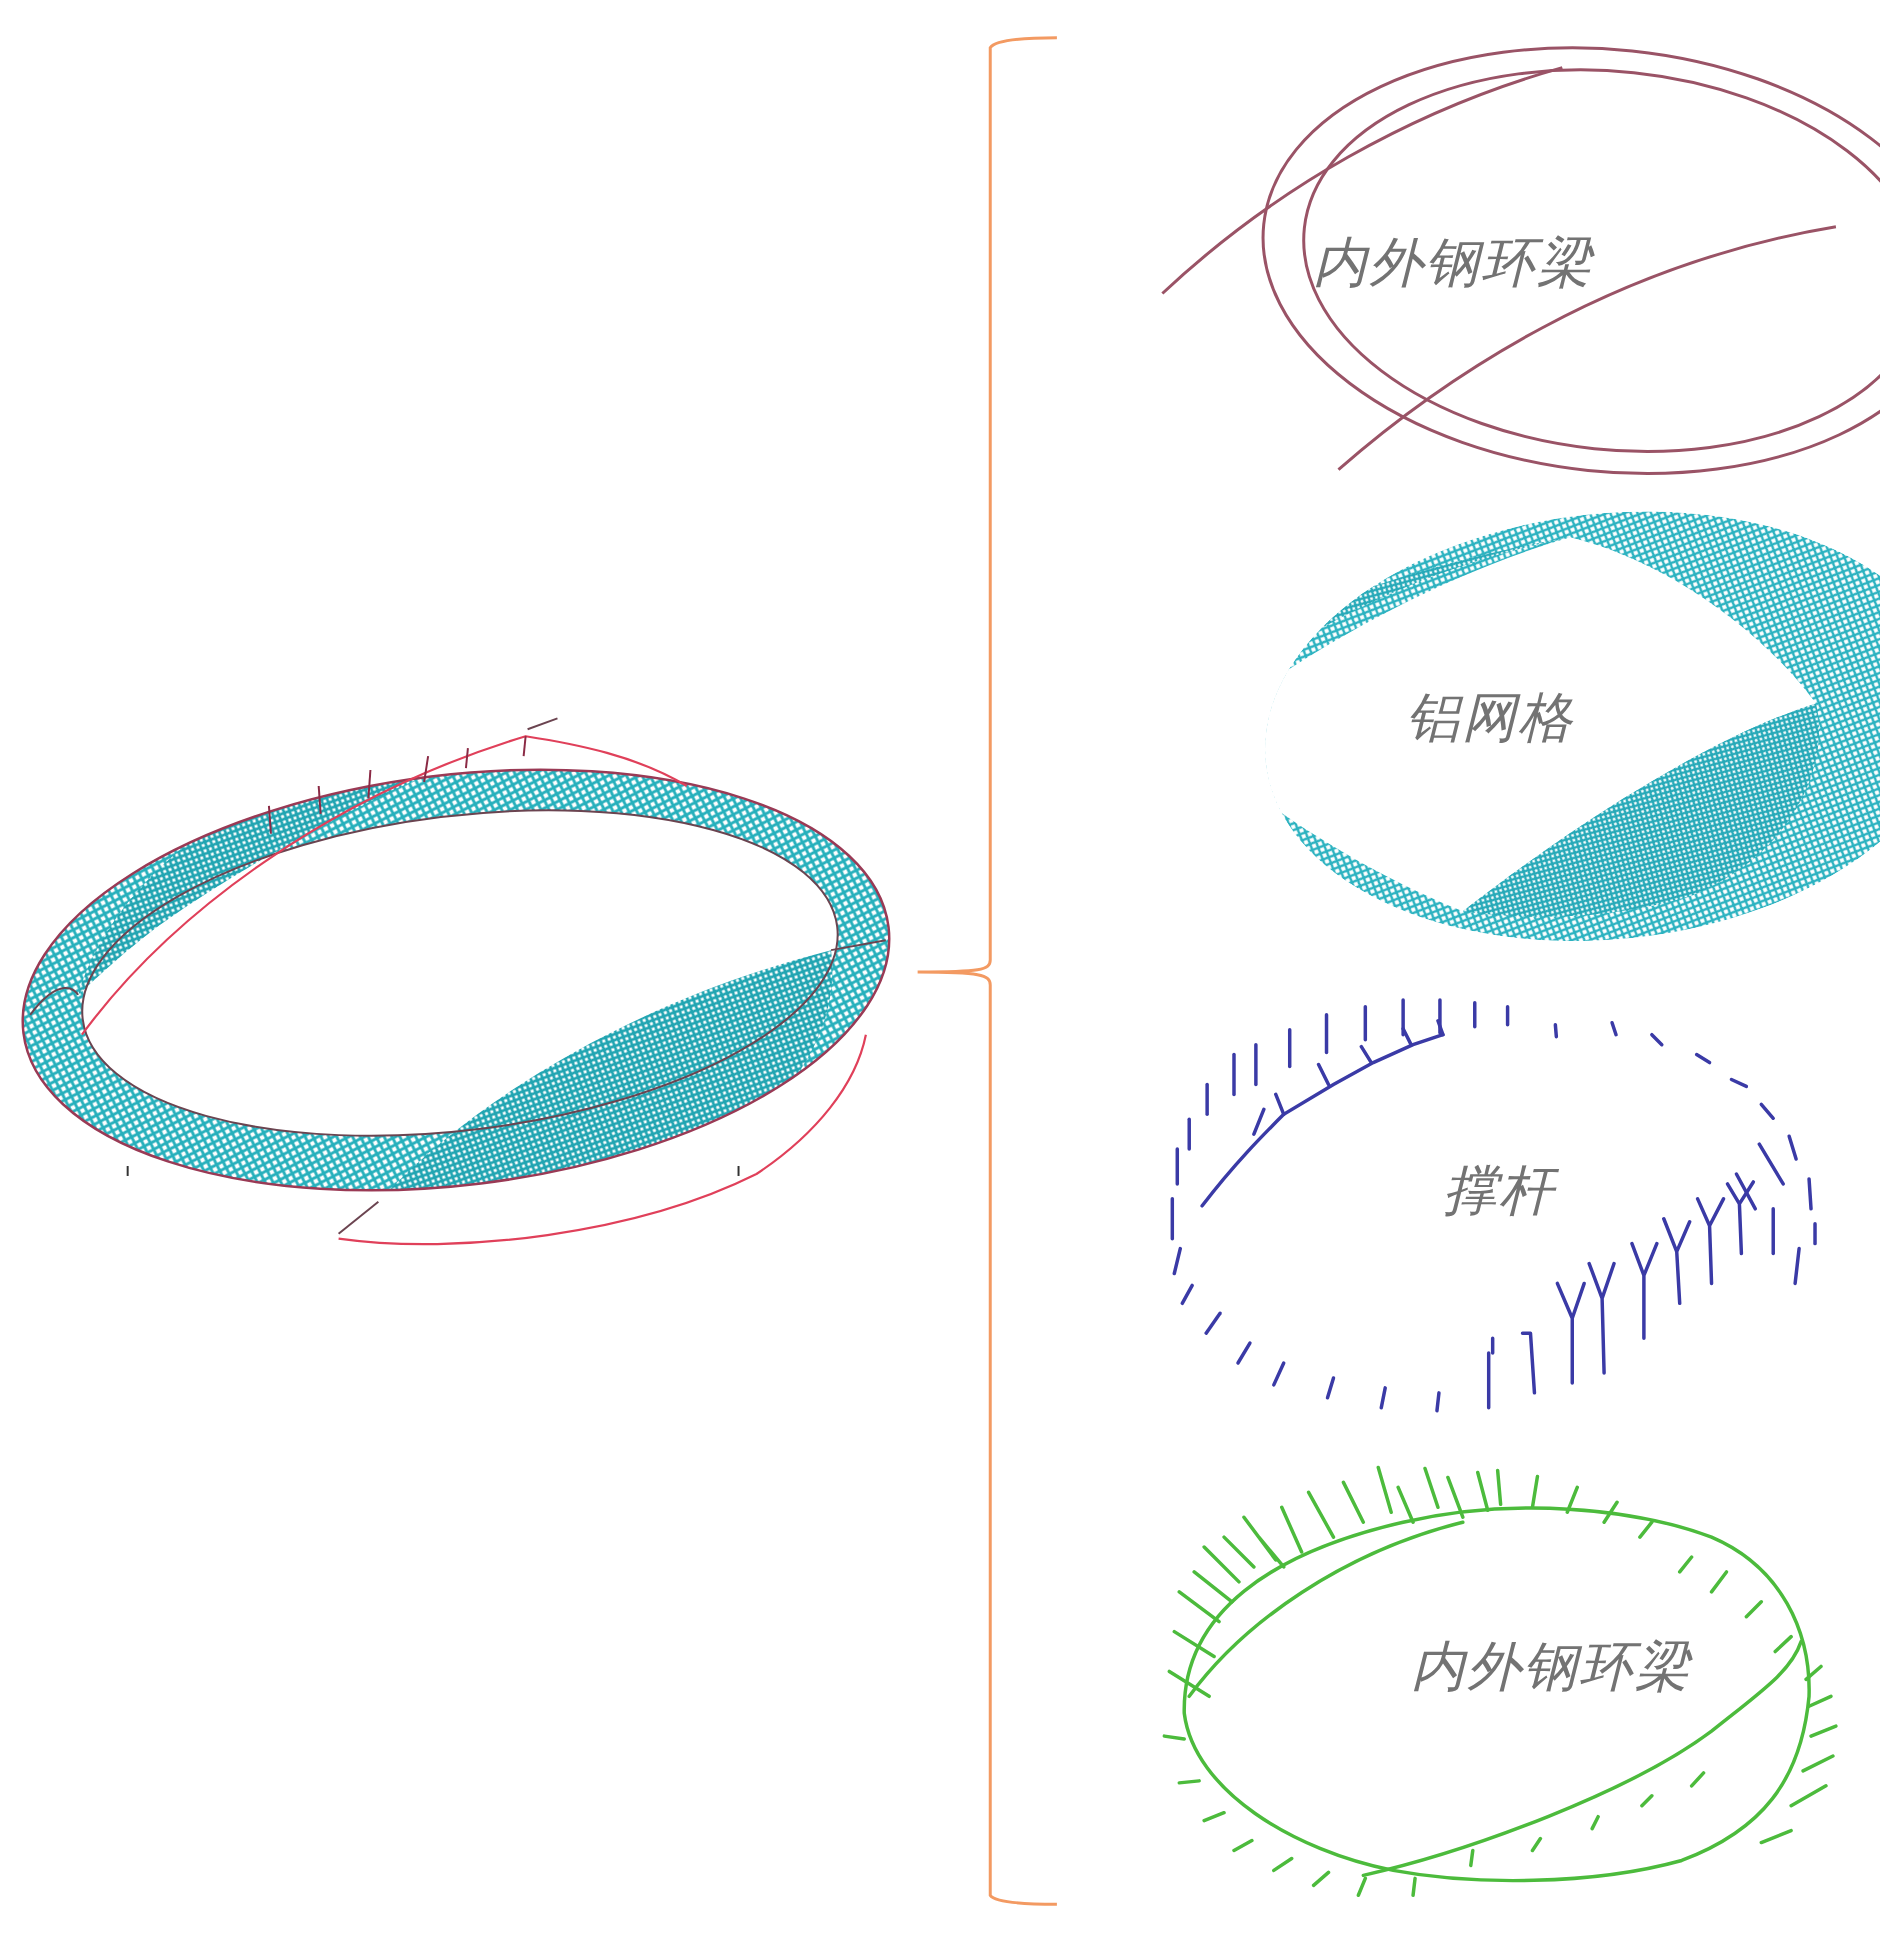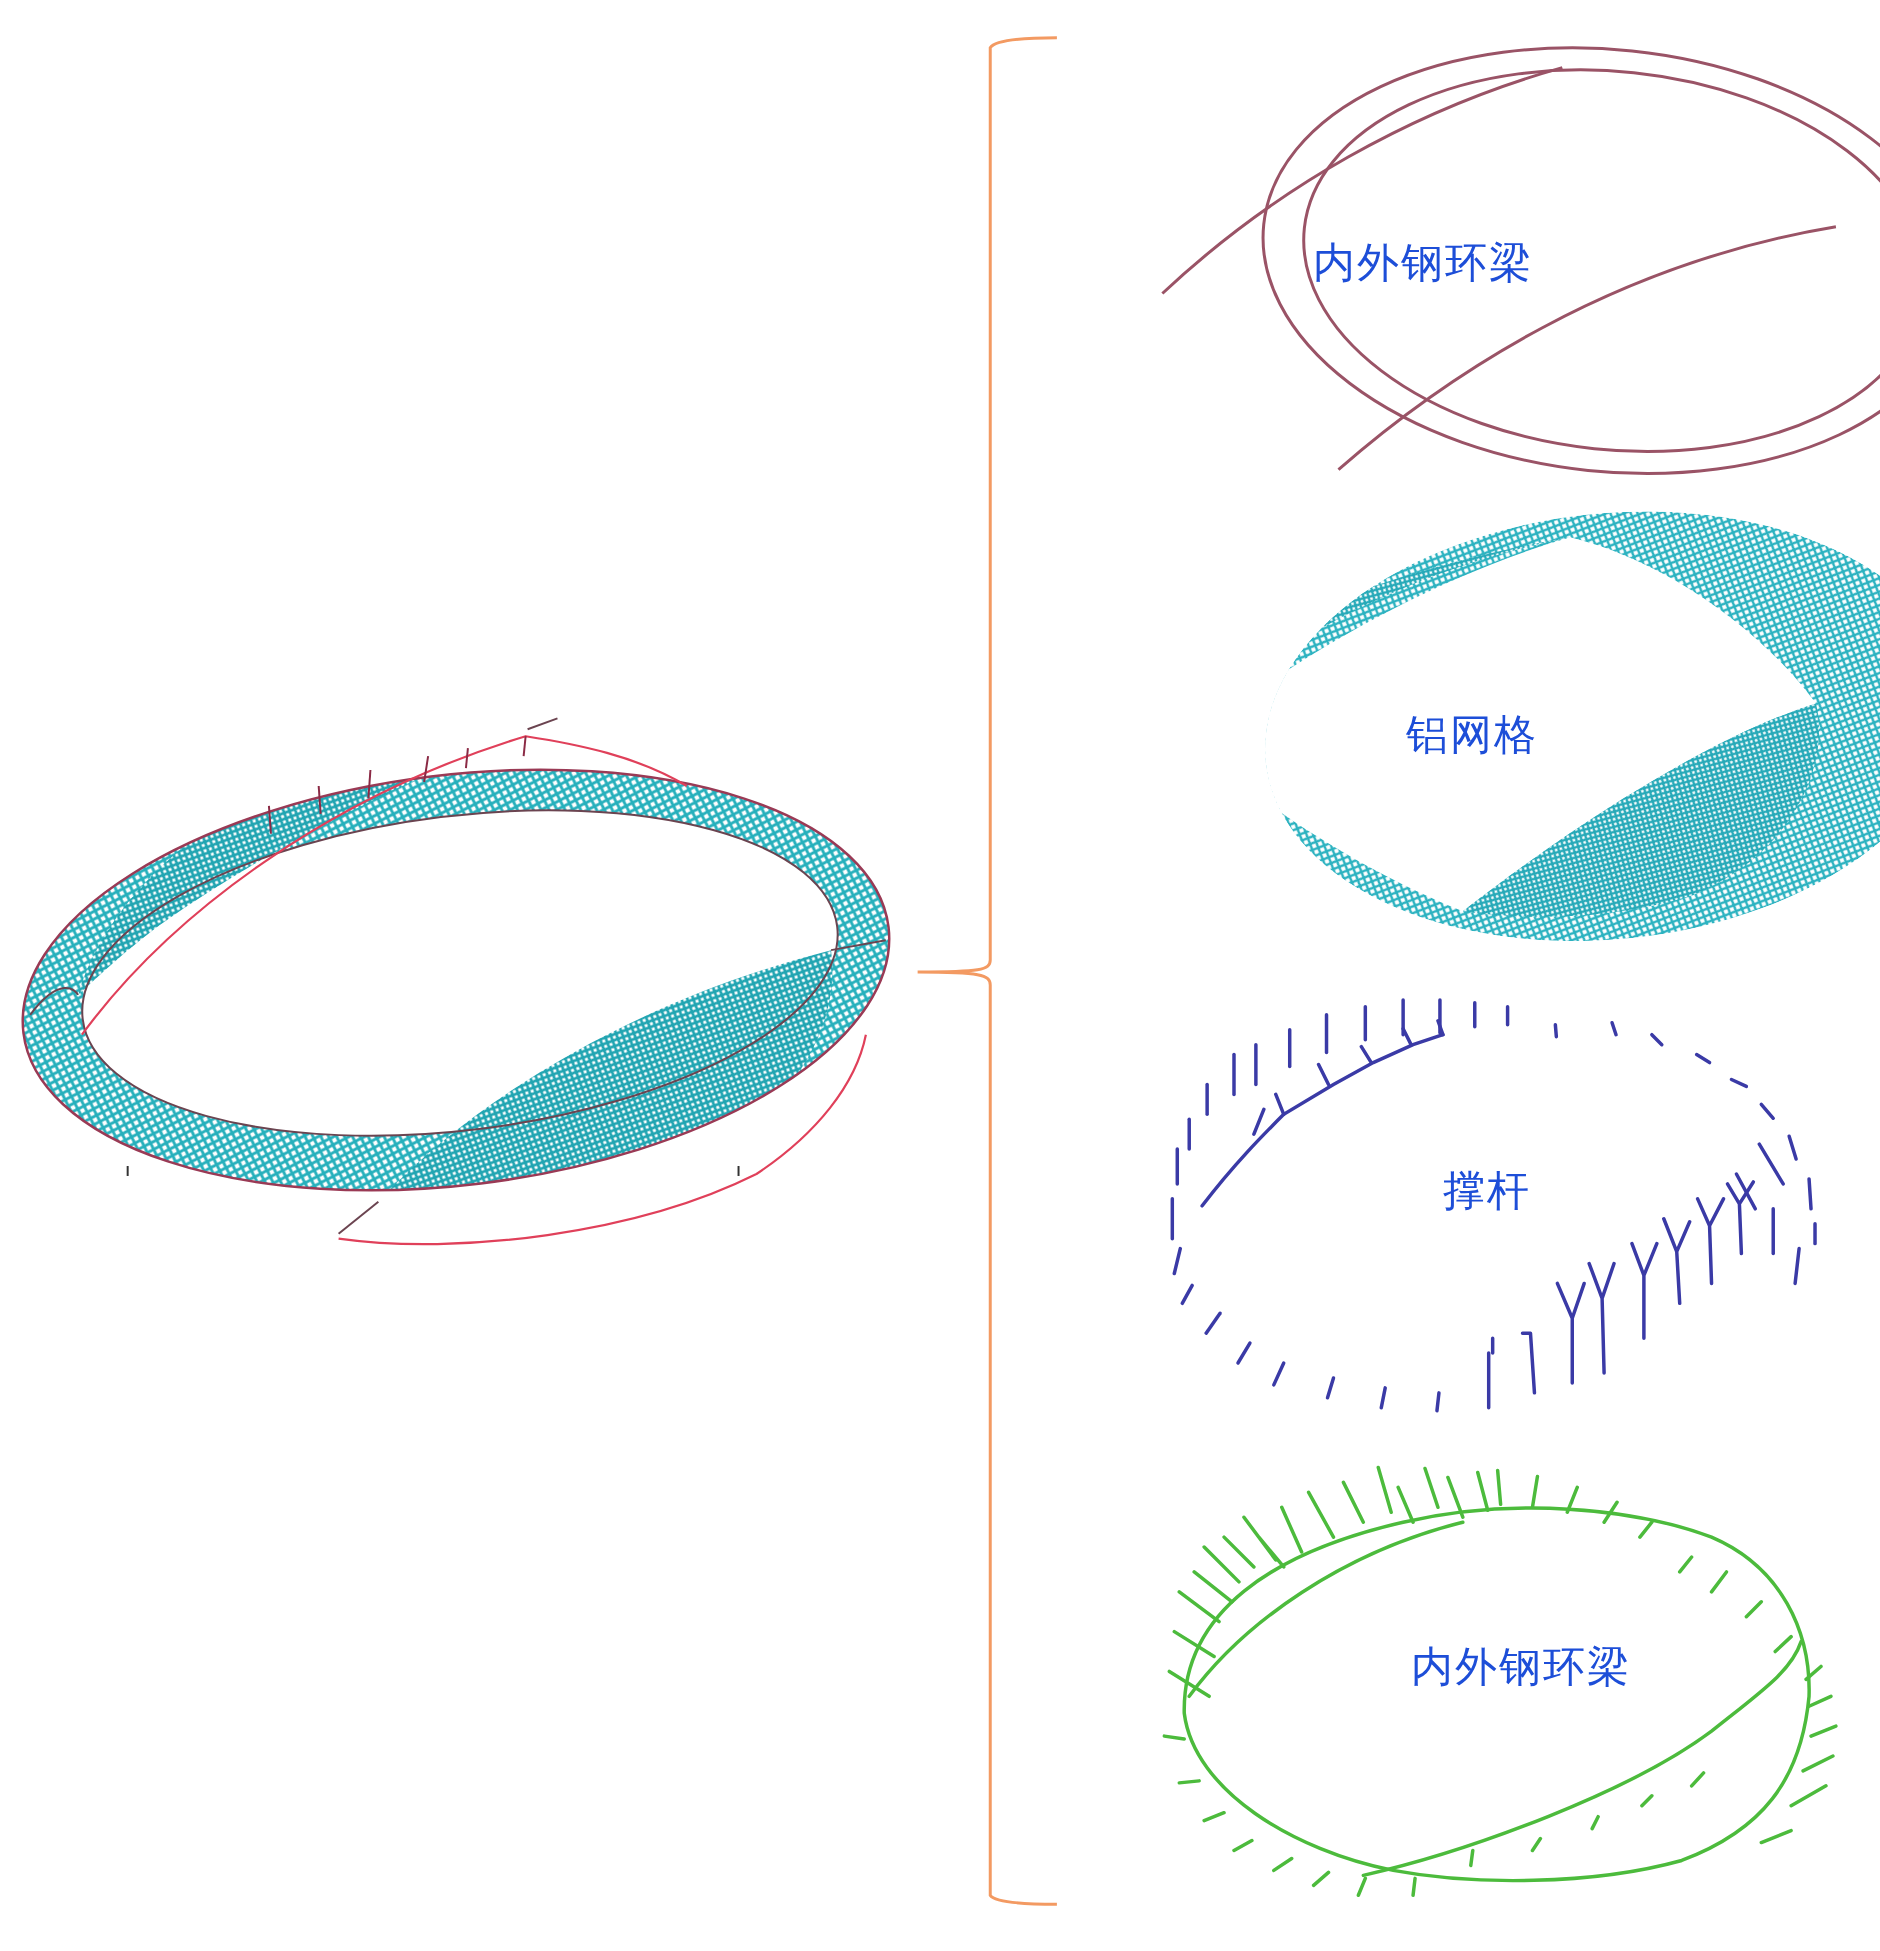--- a/index.html
+++ b/index.html
@@ -1,21 +1,21 @@
 <!DOCTYPE html>
 <html><head>
 <meta charset="utf-8">
 <style>
   html, body { margin: 0; padding: 0; background: #ffffff; }
   body { width: 1881px; height: 1951px; position: relative; overflow: hidden;
          font-family: "DejaVu Serif", "Liberation Serif", serif; }
   .canvas { position: absolute; left: 0; top: 0; width: 1881px; height: 1951px; }
-  .label { position: absolute; color: #1d4ed8; font-size: 42px; line-height: 60px;
+  .label { position: absolute; color: #737373; font-size: 54px; line-height: 60px;
            letter-spacing: 2px; white-space: nowrap; font-weight: 500;
-           font-family: "DejaVu Serif", "Liberation Serif", serif; }
+           font-family: "DejaVu Serif", "Liberation Serif", serif; font-style: italic; }
 </style>
 </head>
 <body>
 
 <svg class="canvas" viewBox="0 0 1890 1961" width="1881" height="1951" xmlns="http://www.w3.org/2000/svg">
   <defs>
     <pattern id="meshPat" width="9" height="9" patternUnits="userSpaceOnUse" patternTransform="rotate(30)">
       <rect width="9" height="9" fill="#ffffff"></rect>
       <path d="M0 0 L9 9 M9 0 L0 9" stroke="#2bb2c0" stroke-width="2.4"></path>
     </pattern>
@@ -207,16 +207,16 @@
              M 1420 1905 L 1422 1888
              M 1478 1875 L 1480 1860
              M 1540 1860 L 1548 1848
              M 1600 1838 L 1606 1826
              M 1650 1815 L 1660 1805
              M 1700 1795 L 1712 1782"></path>
   </g>
 </svg>
 
 <div class="label" style="left:1313px; top:233px;">内外钢环梁</div>
-<div class="label" style="left:1406px; top:705px;">铝网格</div>
+<div class="label" style="left:1406px; top:688px;">铝网格</div>
 <div class="label" style="left:1443px; top:1161px;">撑杆</div>
 <div class="label" style="left:1411px; top:1637px;">内外钢环梁</div>
 
 
 </body></html>

